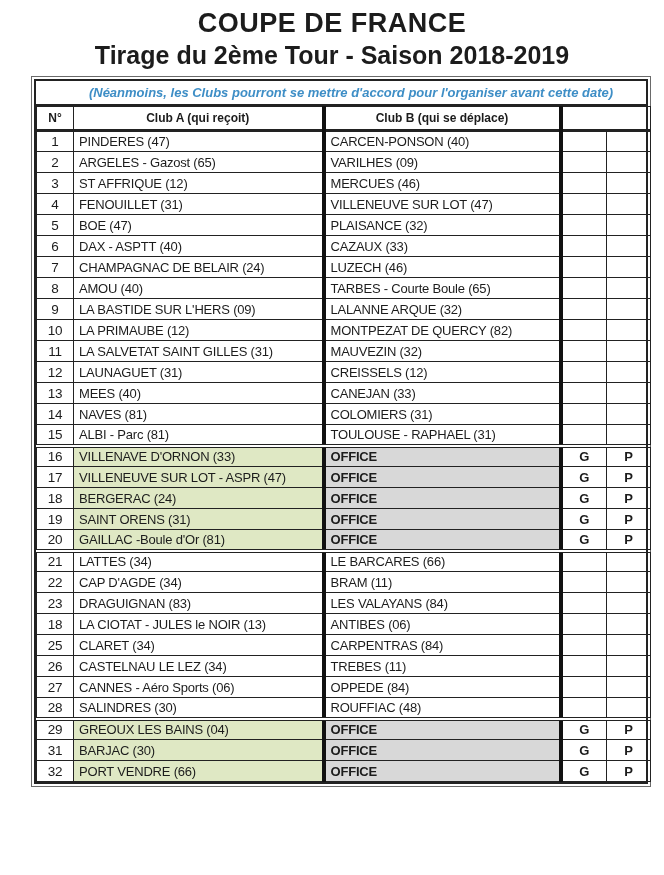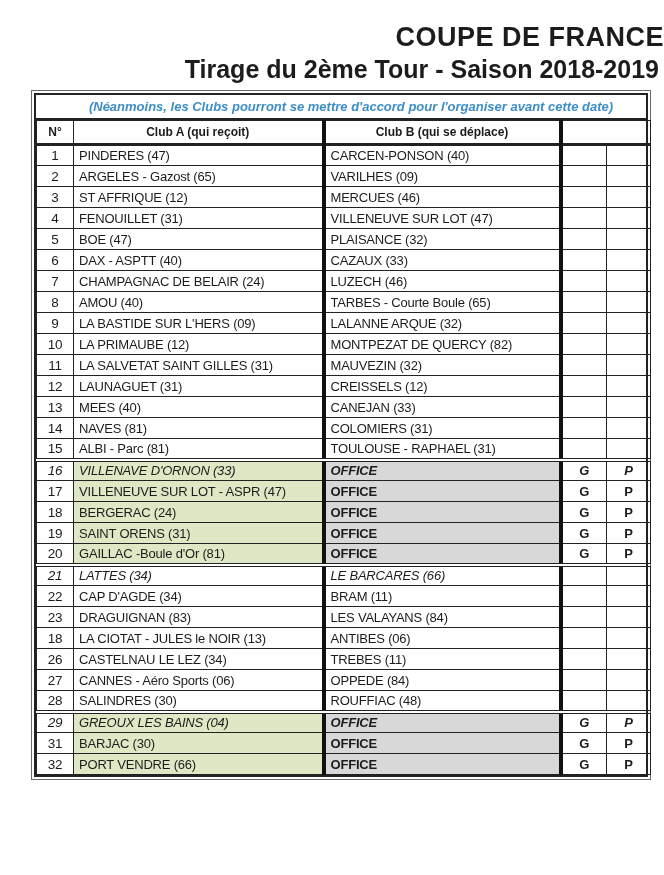--- a/index.html
+++ b/index.html
@@ -10,21 +10,21 @@
   }
   * { box-sizing: border-box; }
   html, body {
     margin: 0; padding: 0;
     width: 664px; height: 875px;
     background: #ffffff;
     font-family: "Liberation Sans", sans-serif;
     color: var(--ink);
     overflow: hidden;
   }
-  .titles { text-align: right; padding-top: 20px; }
+  .titles { text-align: center; padding-top: 6px; }
   .main-title {
     font-size: 27px; font-weight: bold; margin: 2px 0 2px;
     letter-spacing: 0.5px;
   }
   .sub-title {
     font-size: 25px; font-weight: bold; margin: 0 5px 6px;
   }
   .frame-outer {
     margin: 2px 13px 0 31px;
     border: 1px solid #6a6a6a;
@@ -62,21 +62,21 @@
   }
   tbody td { height: 21px; font-size: 13px; letter-spacing: -0.2px; }
   td.cell-num { text-align: center; font-size: 13.5px; }
   td.cell-a, td.cell-b { padding-left: 5px; text-align: left; }
   td.cell-b, th.th-gap { border-left: 4px solid #111; margin-left: 38px; }
   th.th-gp { border-left: 4px solid #111; }
   td.cell-g { border-left: 4px solid #111; }
   td.cell-g, td.cell-p { text-align: center; font-weight: bold; }
   tr.office-row td.cell-a { background: var(--green); margin-left: 44px; }
   tr.office-row td.cell-b { background: var(--gray); font-weight: bold; }
-  tr.section-start td { border-top: 4px double #222; font-style: italic; }
+  tr.section-start td { border-top: 4px double #222; }
 </style>
 </head>
 <body>
 
 <div class="titles">
   <div class="main-title">COUPE DE FRANCE</div>
   <div class="sub-title">Tirage du 2ème Tour - Saison 2018-2019</div>
 </div>
 
 <div class="frame-outer">
@@ -286,20 +286,27 @@
   </tr>
 
   <tr>
     <td class="cell-num">18</td>
     <td class="cell-a">LA CIOTAT - JULES le NOIR (13)</td>
     <td class="cell-b">ANTIBES (06)</td>
     <td class="cell-g"></td>
     <td class="cell-p"></td>
   </tr>
 
+  <tr>
+    <td class="cell-num">25</td>
+    <td class="cell-a">CLARET (34)</td>
+    <td class="cell-b">CARPENTRAS (84)</td>
+    <td class="cell-g"></td>
+    <td class="cell-p"></td>
+  </tr>
 
   <tr>
     <td class="cell-num">26</td>
     <td class="cell-a">CASTELNAU LE LEZ (34)</td>
     <td class="cell-b">TREBES (11)</td>
     <td class="cell-g"></td>
     <td class="cell-p"></td>
   </tr>
 
   <tr>

